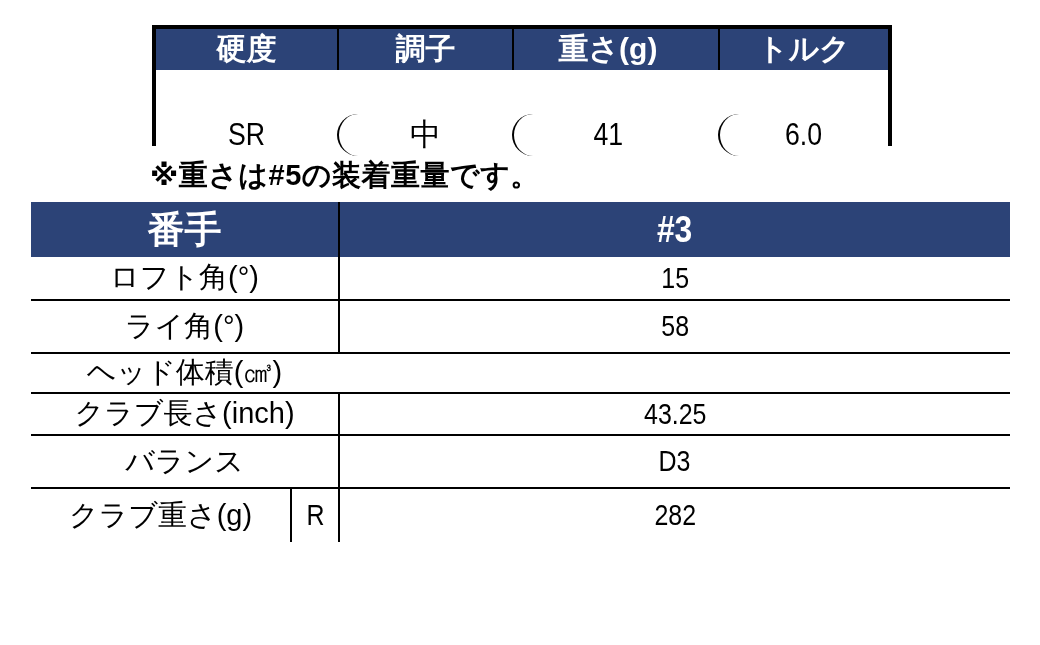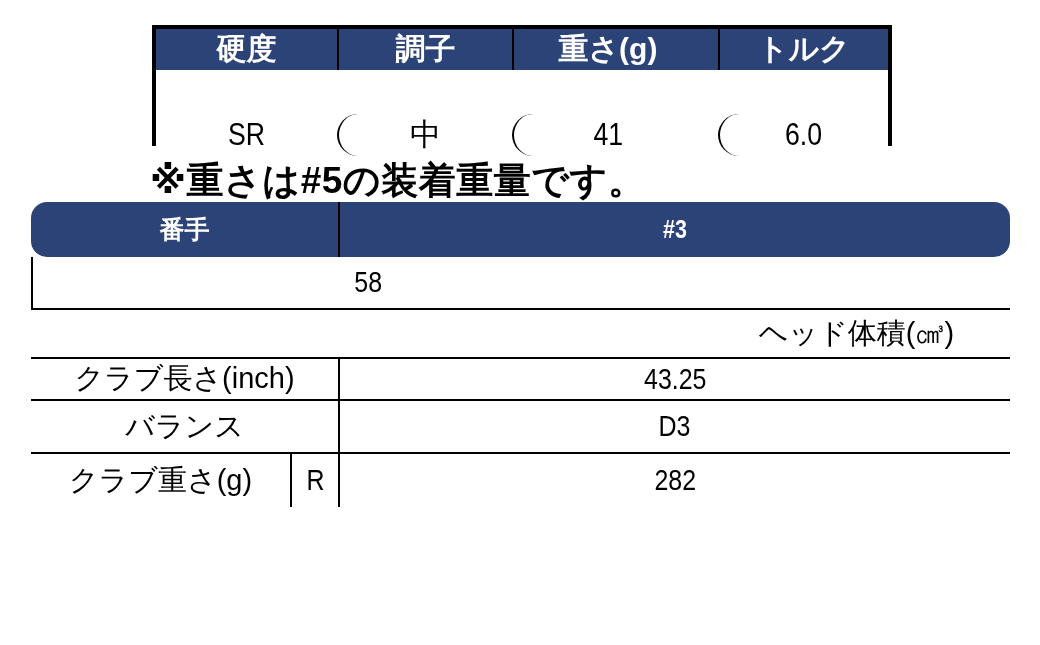--- a/index.html
+++ b/index.html
@@ -31,36 +31,36 @@
   .spec-header-row .spec-cell { color: #fff; font-weight: bold; font-size: 30px; }
   .spec-value-row  .spec-cell { color: #000; font-size: 31px; border-radius: 21px; }
   .sc1 { width: 185px; }
   .sc2 { width: 179px; border-left: 2px solid #000; }
   .sc3 { width: 194px; border-left: 2px solid #000; }
   .sc4 { width: 174px; border-left: 2px solid #000; margin-left: 16px; }
 
   
   .note {
     position: absolute; left: 150px; top: 156px;
-    font-size: 37px; font-weight: 600; letter-spacing: 0.5px;
+    font-size: 29px; font-weight: 600; letter-spacing: 0.5px;
     white-space: nowrap;
   }
 
   
   .detail-table {
     position: absolute; left: 31px; top: 202px;
     width: 979px;
   }
   .d-header {
     display: flex; height: 55px; background: var(--navy);
-    color: #fff; font-weight: bold; font-size: 25px; border-radius: 16px;
+    color: #fff; font-weight: bold; font-size: 37px;
   }
   .d-row { display: flex; border-bottom: 2px solid #000; font-size: 29px; }
   .d-row.last { border-bottom: none; }
-  .h44 { height: 44px; } .h53 { height: 53px; } .h52 { height: 49px; justify-content: flex-end; } .h54 { height: 42px; }
+  .h44 { height: 44px; } .h53 { height: 53px; } .h52 { height: 40px; } .h54 { height: 42px; }
   .d-cell { display: flex; align-items: center; justify-content: center; overflow: hidden; }
   .d-label { width: 307px; }
   .d-value { width: 672px; border-left: 2px solid #000; }
   .d-label-split { width: 259px; }
   .d-sub { width: 48px; border-left: 2px solid #000; }
 
   
   .num { display: inline-block; transform: scaleX(0.86); letter-spacing: 0px; }
 
   :root { --navy: #2c4377; }
@@ -94,22 +94,29 @@
 <div class="note">※重さは#5の装着重量です。</div>
 
 <div class="detail-table">
   <div class="d-header">
     <div class="d-cell d-label">番手</div>
     <div class="d-cell d-value">
         <span class="num">#3</span>
       </div>
   </div>
 
+  <div class="d-row h44">
+    <div class="d-cell d-label">ロフト角(°)</div>
+    <div class="d-cell d-value">
+        <span class="num">15</span>
+      </div>
+  </div>
 
   <div class="d-row h53">
+    <div class="d-cell d-label">ライ角(°)</div>
     <div class="d-cell d-value">
         <span class="num">58</span>
       </div>
   </div>
 
   <div class="d-row h52">
     <div class="d-cell d-label">ヘッド体積(㎤)</div>
   </div>
 
   <div class="d-row h54">

